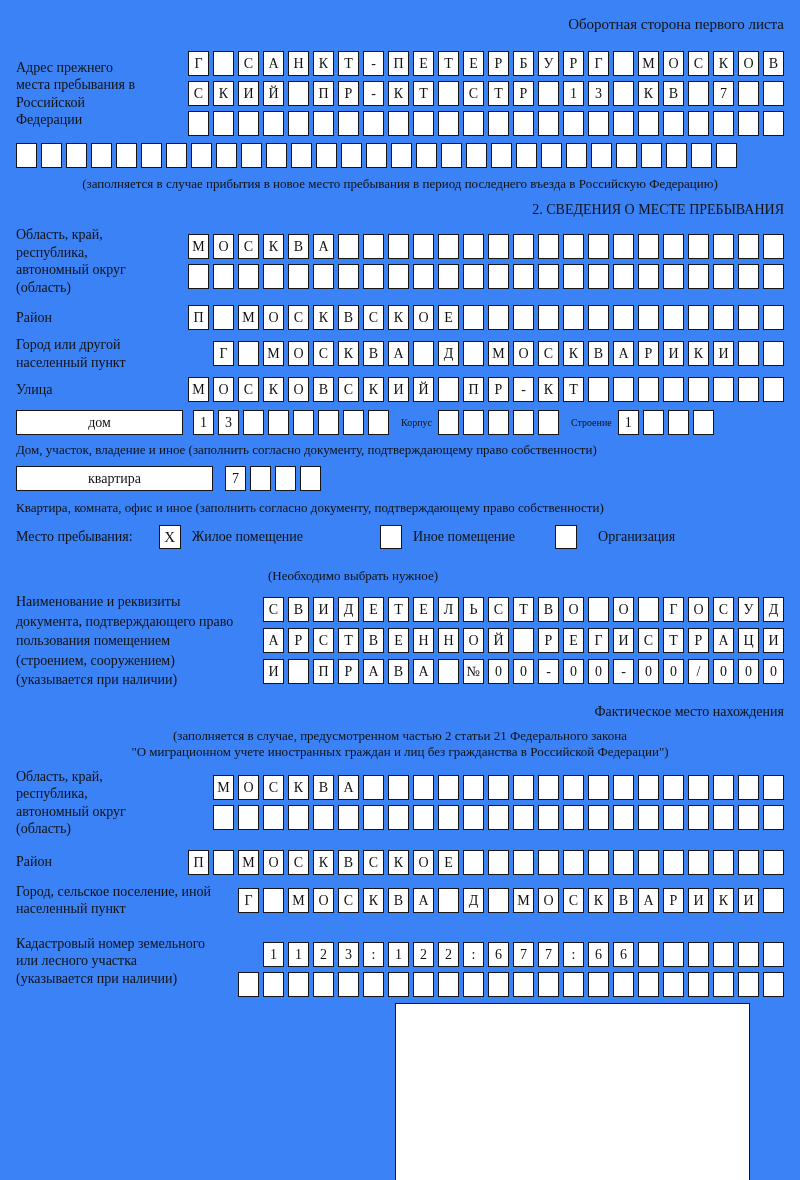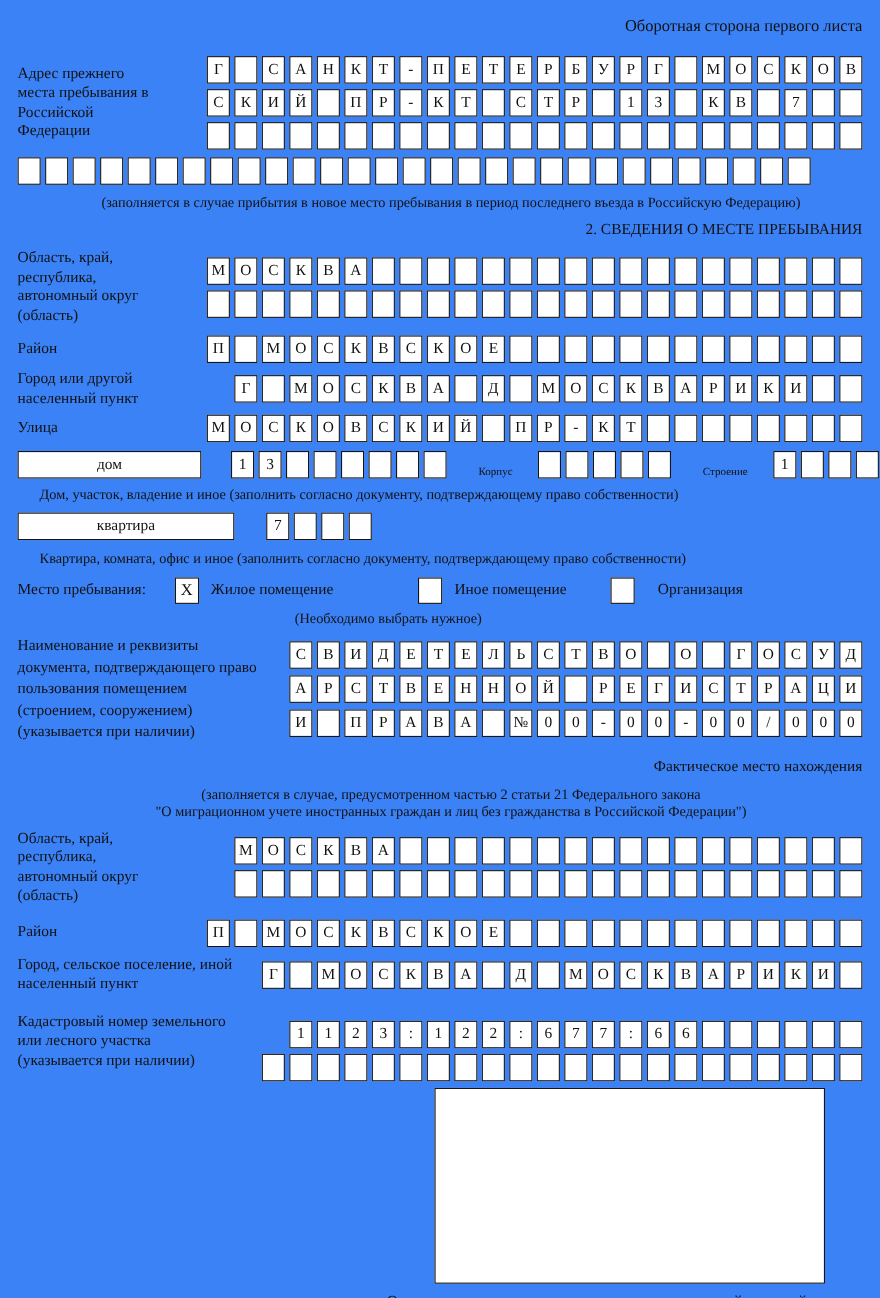--- a/index.html
+++ b/index.html
@@ -20,39 +20,39 @@
   .w140{width:142px;}
   .w205{width:208px;}
   .w195{width:198px;}
   .cells-col{margin-left:auto;display:flex;flex-direction:column;row-gap:5px;align-items:flex-end;}
   .cell-row{display:flex;column-gap:4px;}
   .cell{
     display:inline-flex;align-items:center;justify-content:center;
     width:19px;height:23px;border:1.5px solid #151515;
     font-size:14px;line-height:23px;flex:none;background:#fff;
   }
-  .note{font-size:13px;line-height:16px;margin-left:20px;}
+  .note{font-size:13px;line-height:16px;}
   .center{text-align:center;}
   .title{font-weight:normal;font-size:14px;text-align:right;}
   .labelbox{
     border:1.5px solid #151515;height:23px;display:inline-flex;
     align-items:center;justify-content:center;font-size:14px;flex:none;background:#fff;
   }
-  .house-row,.apt-row{display:flex;align-items:flex-end;gap:17px;}
+  .house-row,.apt-row{display:flex;align-items:center;}
   .inline-label{font-size:10px;margin:0 6px 0 12px;flex:none;}
   .stay-row{display:flex;align-items:center;font-size:14px;gap:12px;}
   .checkbox{
     display:inline-flex;align-items:center;justify-content:center;
     width:20px;height:22px;border:1.5px solid #151515;font-size:15px;flex:none;background:#fff;
   }
   .stay-opt{display:flex;align-items:center;gap:11px;}
   .stamp-wrap{display:flex;justify-content:flex-end;padding-right:34px;}
   .stamp-box{width:353px;height:176px;border:1.6px solid #151515;background:#fff;}
   .stamp-caption{width:472px;margin-left:auto;margin-right:0;text-align:center;font-size:14px;line-height:17.5px;}
-  .mt5{margin-top:5px;}.mt6{margin-top:6px;}.mt7{margin-top:7px;}.mt8{margin-top:8px;}
+  .mt5{margin-top:19px;}.mt6{margin-top:6px;}.mt7{margin-top:7px;}.mt8{margin-top:8px;}
   .mt9{margin-top:9px;}.mt10{margin-top:10px;}.mt12{margin-top:12px;}.mt14{margin-top:14px;}
   .offset16{margin-top:16px;}
   .stay-note{margin-left:172px;width:330px;text-align:center;}
 </style>
 </head>
 <body>
 
 <div class="page">
 
   <div class="header-note">Оборотная сторона первого листа</div>

